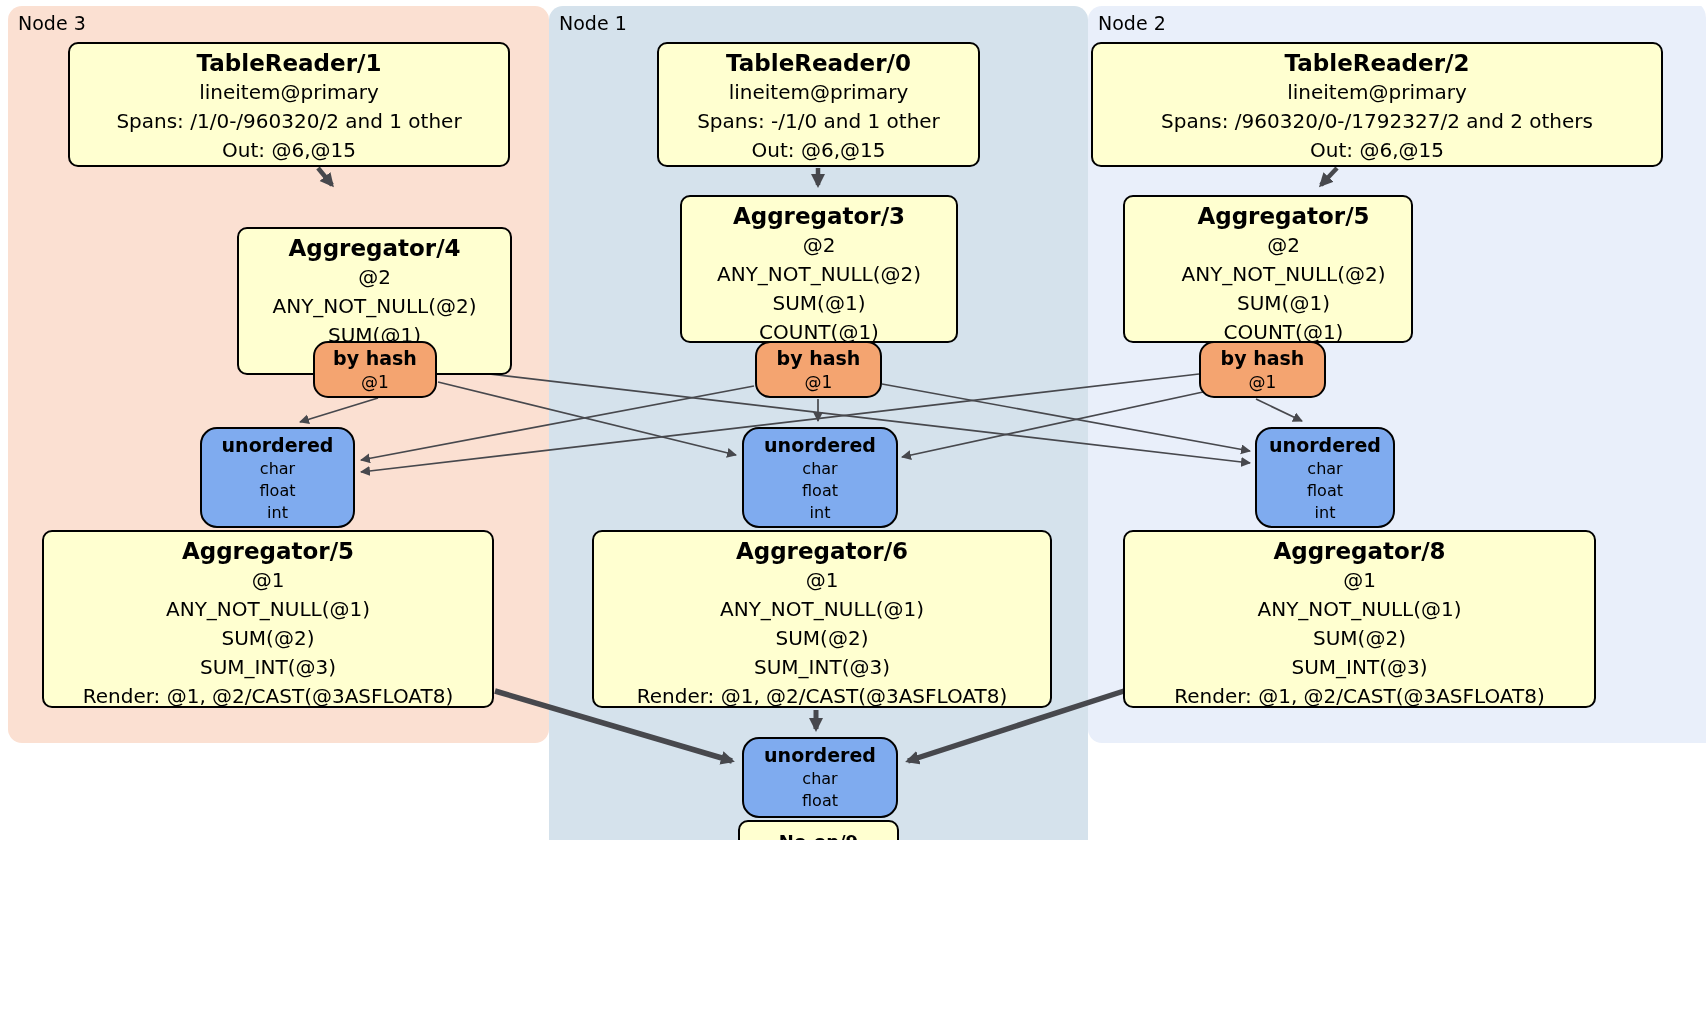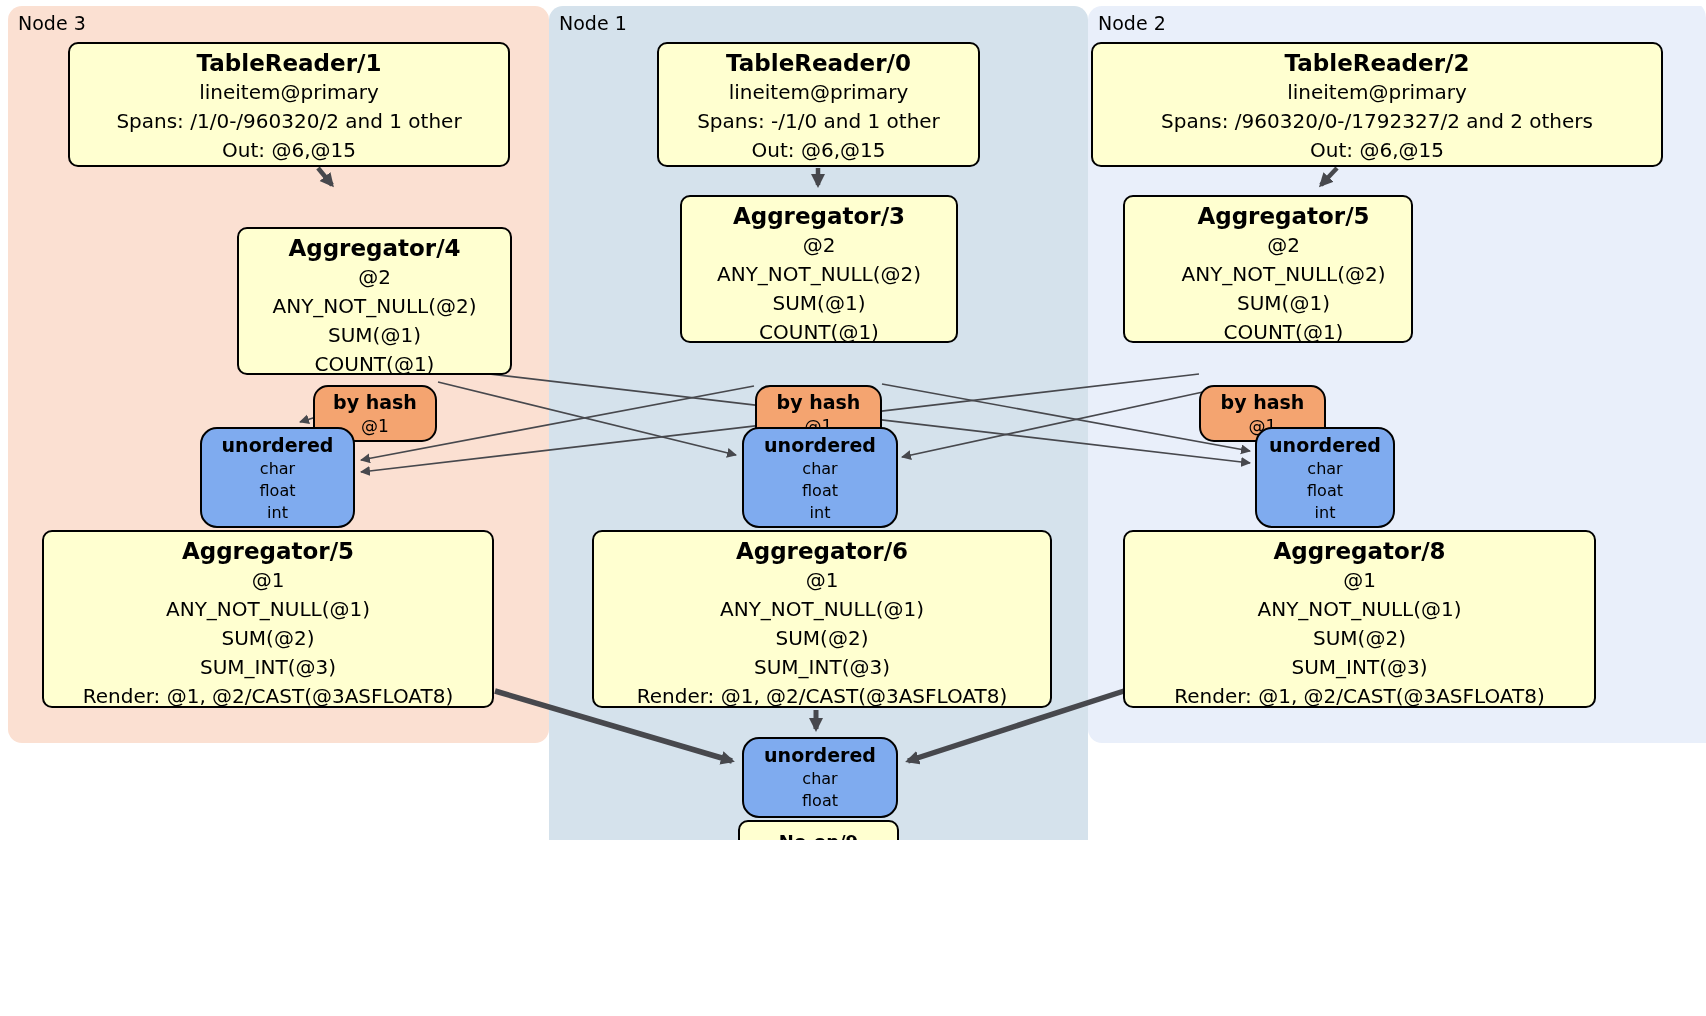--- a/index.html
+++ b/index.html
@@ -6,21 +6,21 @@
   .canvas{position:relative;width:1706px;height:840px;background:#ffffff;
           font-family:"DejaVu Sans","Liberation Sans",sans-serif;color:#000;overflow:hidden;border-radius:18px;}
   .region{position:absolute;border-radius:14px;}
   .rg-node3{left:8px;top:6px;width:541px;height:737px;background:#fbe0d2;}
   .rg-node1{left:549px;top:6px;width:539px;height:999px;background:#d5e2ec;}
   .rg-node2{left:1088px;top:6px;width:610px;height:737px;background:#e9effa;padding-left:32px;}
   .rlabel{position:absolute;top:6px;left:10px;font-size:19px;color:#000;}
   .edges{position:absolute;left:0;top:0;}
   .box{position:absolute;border:2px solid #000;box-sizing:border-box;text-align:center;}
   .ybox{background:#ffffd0;border-radius:10px;padding-top:4px;}
-  .hashbox{background:#f4a470;border-radius:15px;padding-top:3px;margin-top:44px;}
+  .hashbox{background:#f4a470;border-radius:15px;padding-top:3px;}
   .syncbox{background:#7fabef;border-radius:17px;padding-top:4px;}
   .btitle{font-weight:700;font-size:23px;line-height:30px;white-space:nowrap;}
   .bline{font-size:20px;line-height:29px;white-space:nowrap;}
   .hashbox .btitle,.syncbox .btitle{font-size:19px;line-height:25px;}
   .hashbox .bline{font-size:17px;line-height:22px;}
   .syncbox .bline{font-size:16px;line-height:22px;}
   .flexc{display:flex;align-items:center;justify-content:center;padding-top:0;}
   .flexc .btitle{font-size:18px;}
   
   .b-tr1{left:68px;top:42px;width:442px;height:125px;}

